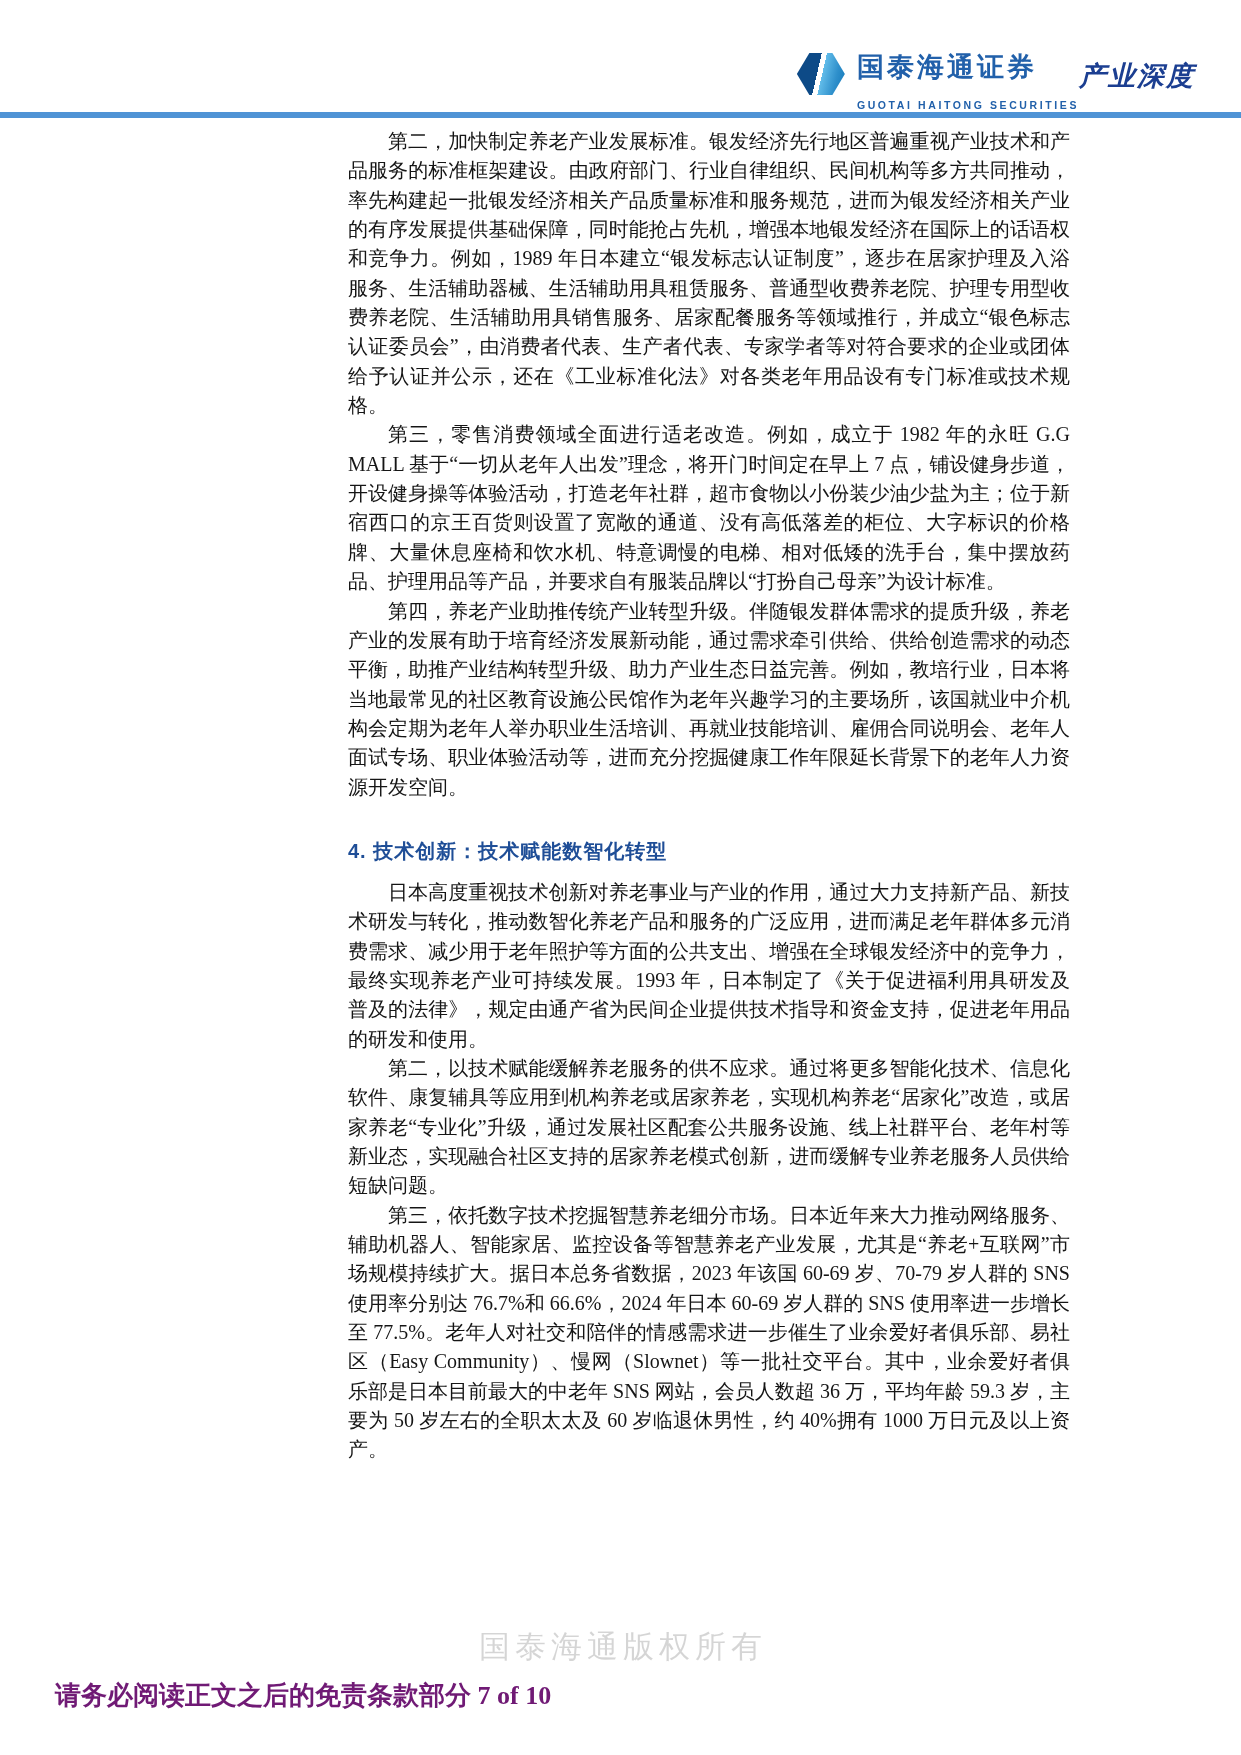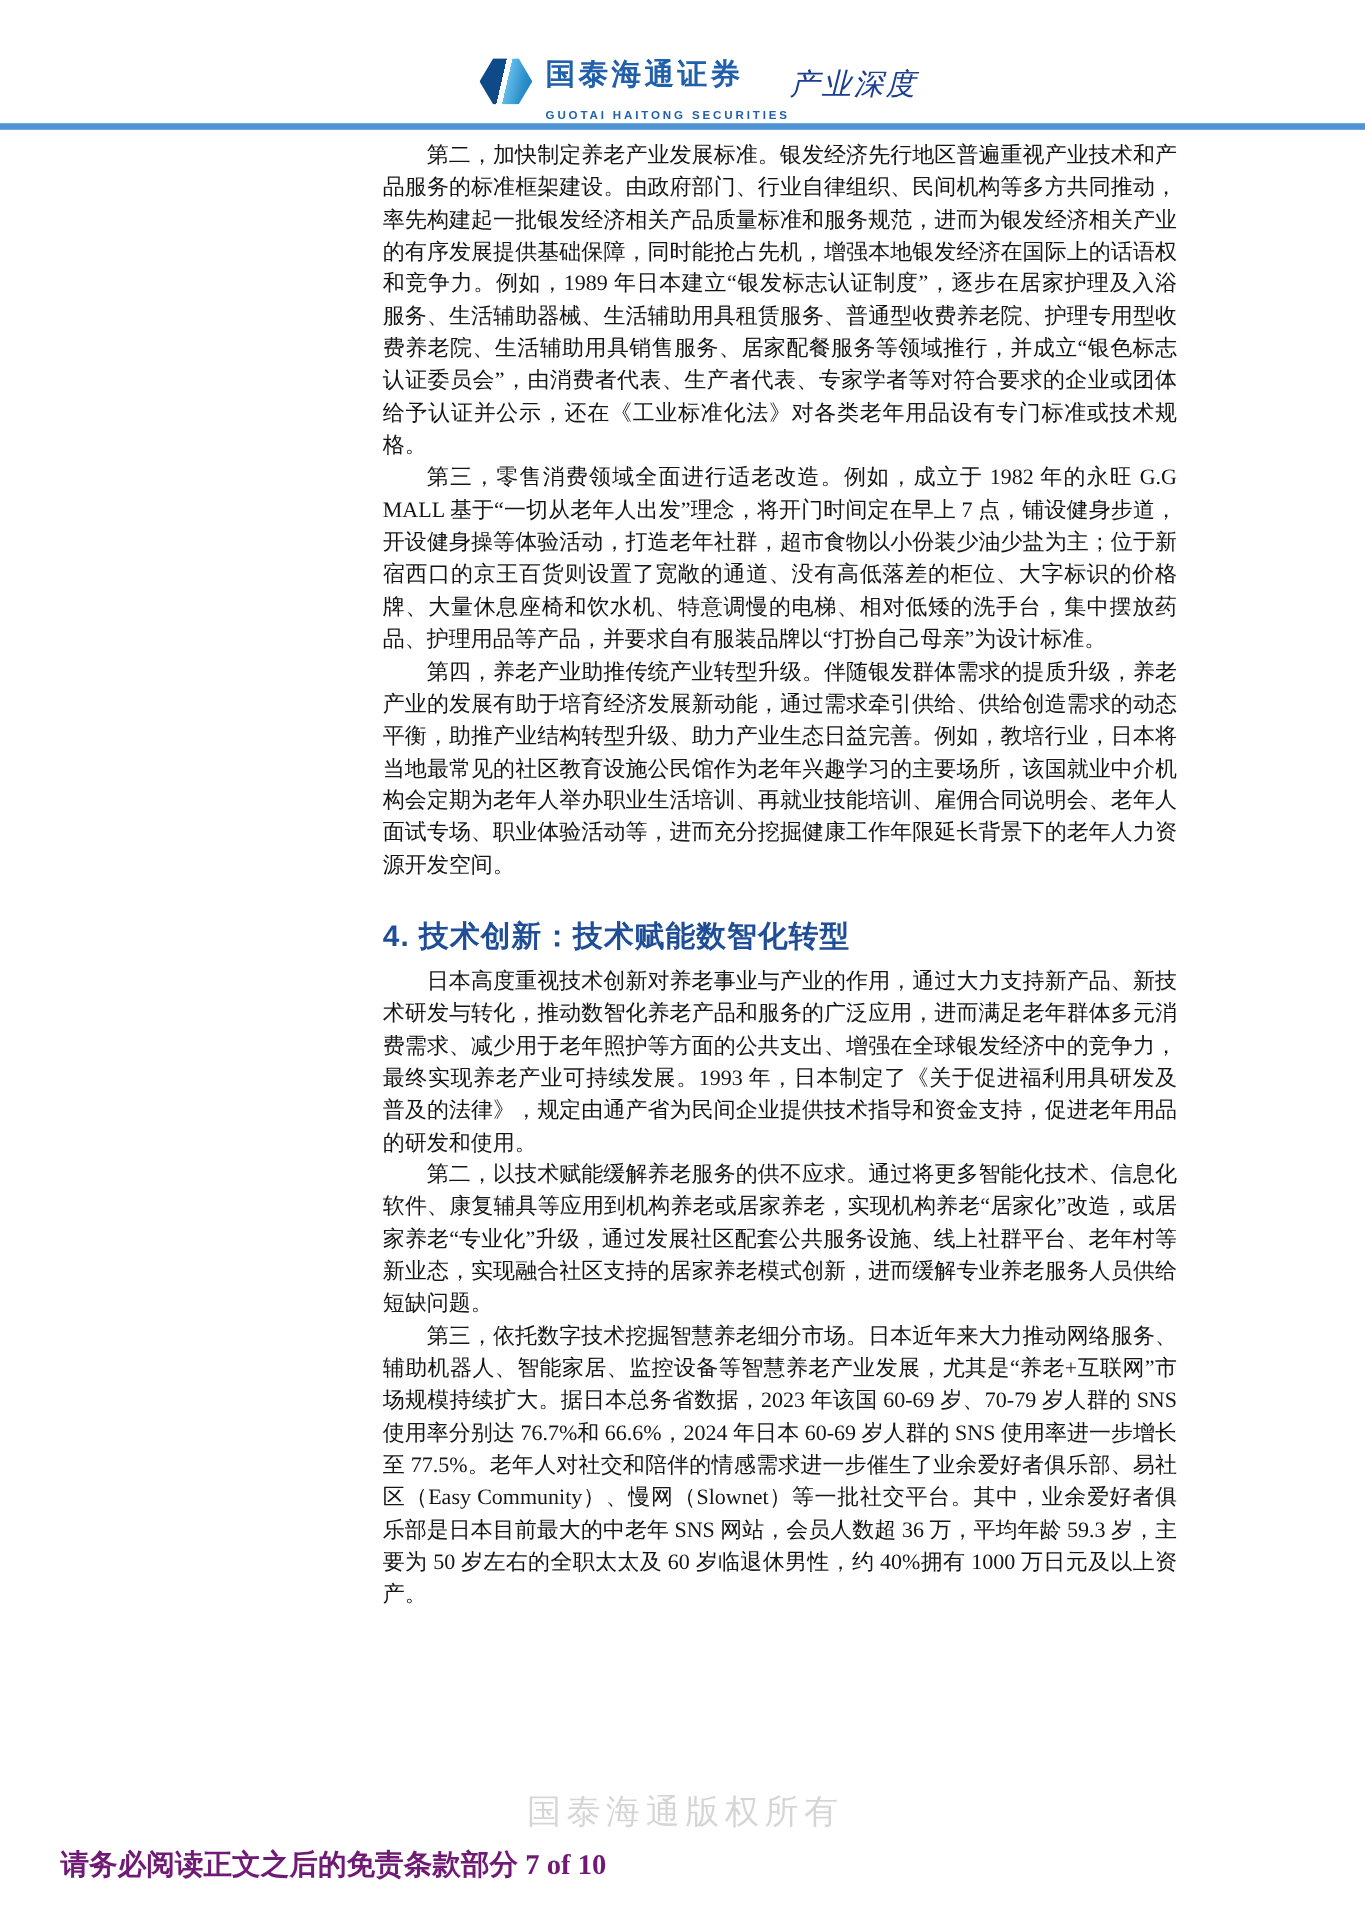--- a/index.html
+++ b/index.html
@@ -7,21 +7,21 @@
     width:1241px;height:1755px;
     background:#ffffff;
     position:relative;
     font-family:"Liberation Serif", serif;
     color:#151515;
     overflow:hidden;
   }
   
   .header{
     position:absolute;top:52px;left:75px;right:46px;
-    display:flex;justify-content:center;align-items:flex-start;
+    display:flex;justify-content:flex-end;align-items:flex-start;
   }
   .logo{display:flex;align-items:flex-start;gap:12px;}
   .logo-hex{
     width:48px;height:42px;margin-top:1px;
     clip-path:polygon(26% 0,74% 0,100% 50%,74% 100%,26% 100%,0 50%);
     background:linear-gradient(103deg,
       #0d4a87 0%, #0d4a87 43%,
       #ffffff 43%, #ffffff 52%,
       #62bce9 52%, #2e8fcb 78%, #1378b8 100%);
   }
@@ -30,38 +30,38 @@
     font-family:"Liberation Sans", sans-serif;
     font-size:27px;font-weight:bold;color:#2160aa;
     letter-spacing:3px;line-height:30px;
   }
   .logo-sub{
     font-family:"Liberation Sans", sans-serif;
     font-size:10.5px;font-weight:bold;color:#2160aa;
     letter-spacing:2.6px;margin-top:17px;
   }
   .report-type{
-    font-size:27px;font-weight:normal;font-style:italic;
+    font-size:27px;font-weight:bold;font-style:italic;
     color:#1b3e91;margin-top:6px;letter-spacing:2px;
   }
   .header-rule{
     position:absolute;top:112px;left:0;width:1241px;height:6px;
     background:#4f93d5;border:none;
   }
   
   .main{
     position:absolute;top:127px;left:348px;width:722px;
   }
   .para{
     font-size:20px;line-height:29.35px;
     text-align:justify;text-indent:2em;
     margin:0;
   }
   .section-heading{
-    font-size:27px;font-weight:bold;color:#1f4e97;
+    font-size:20px;font-weight:bold;color:#1f4e97;
     margin:31px 0 9px 0;line-height:36px;
     text-indent:0;
     font-family:"Liberation Sans", sans-serif;
     letter-spacing:1px;
   }
   
   .watermark{
     position:absolute;left:432px;top:1626px;
     font-size:31px;color:#000;opacity:0.16;
     letter-spacing:5px;pointer-events:none;margin-left:47px;

